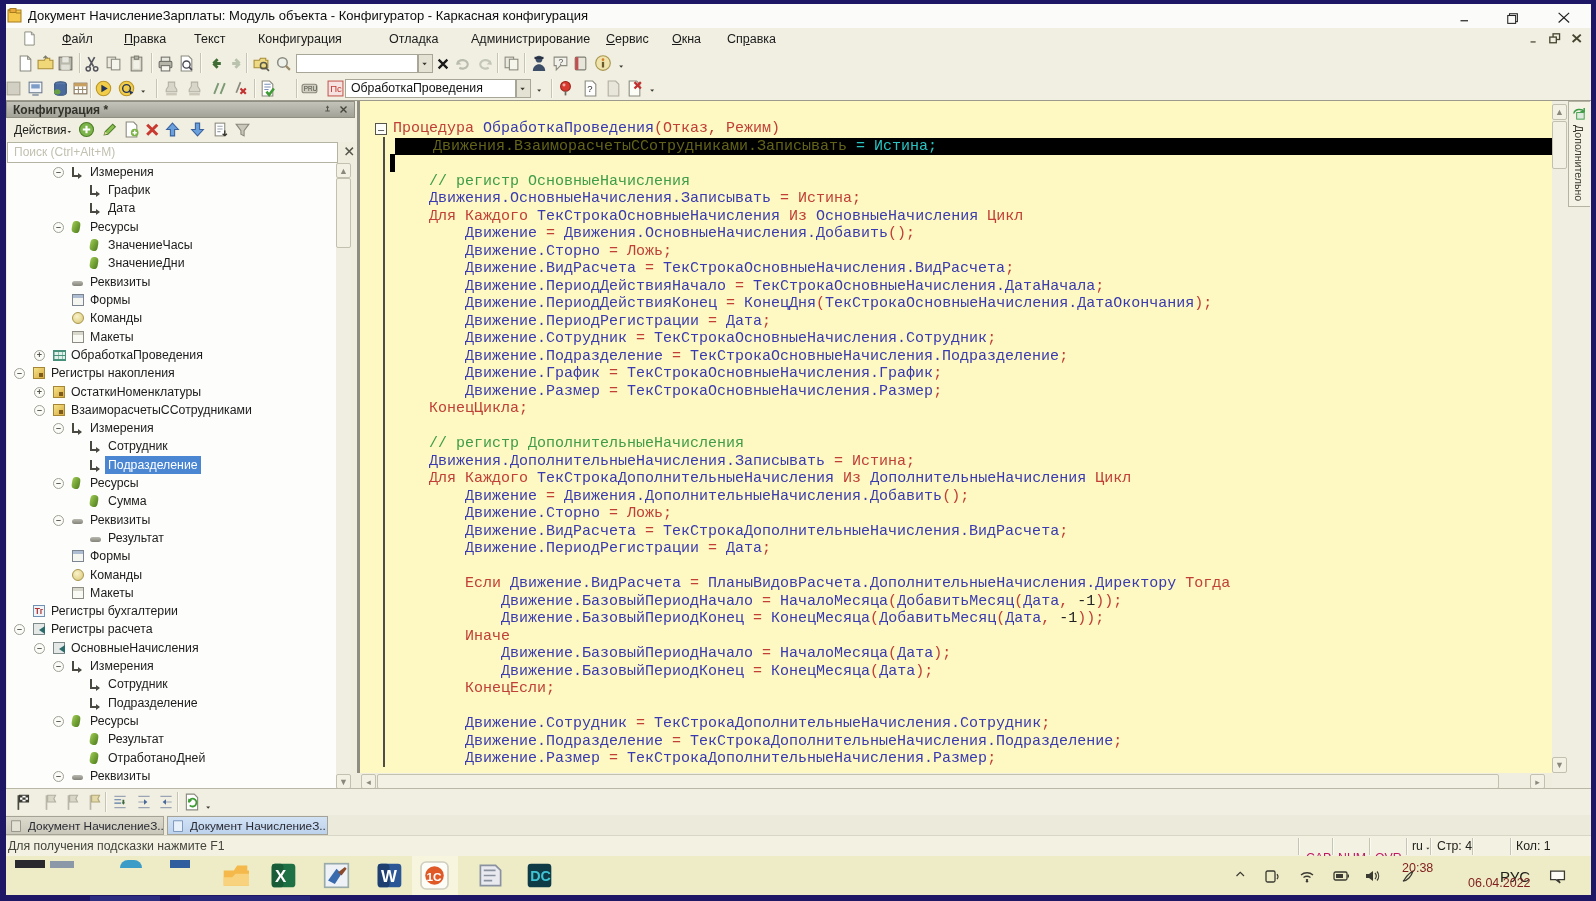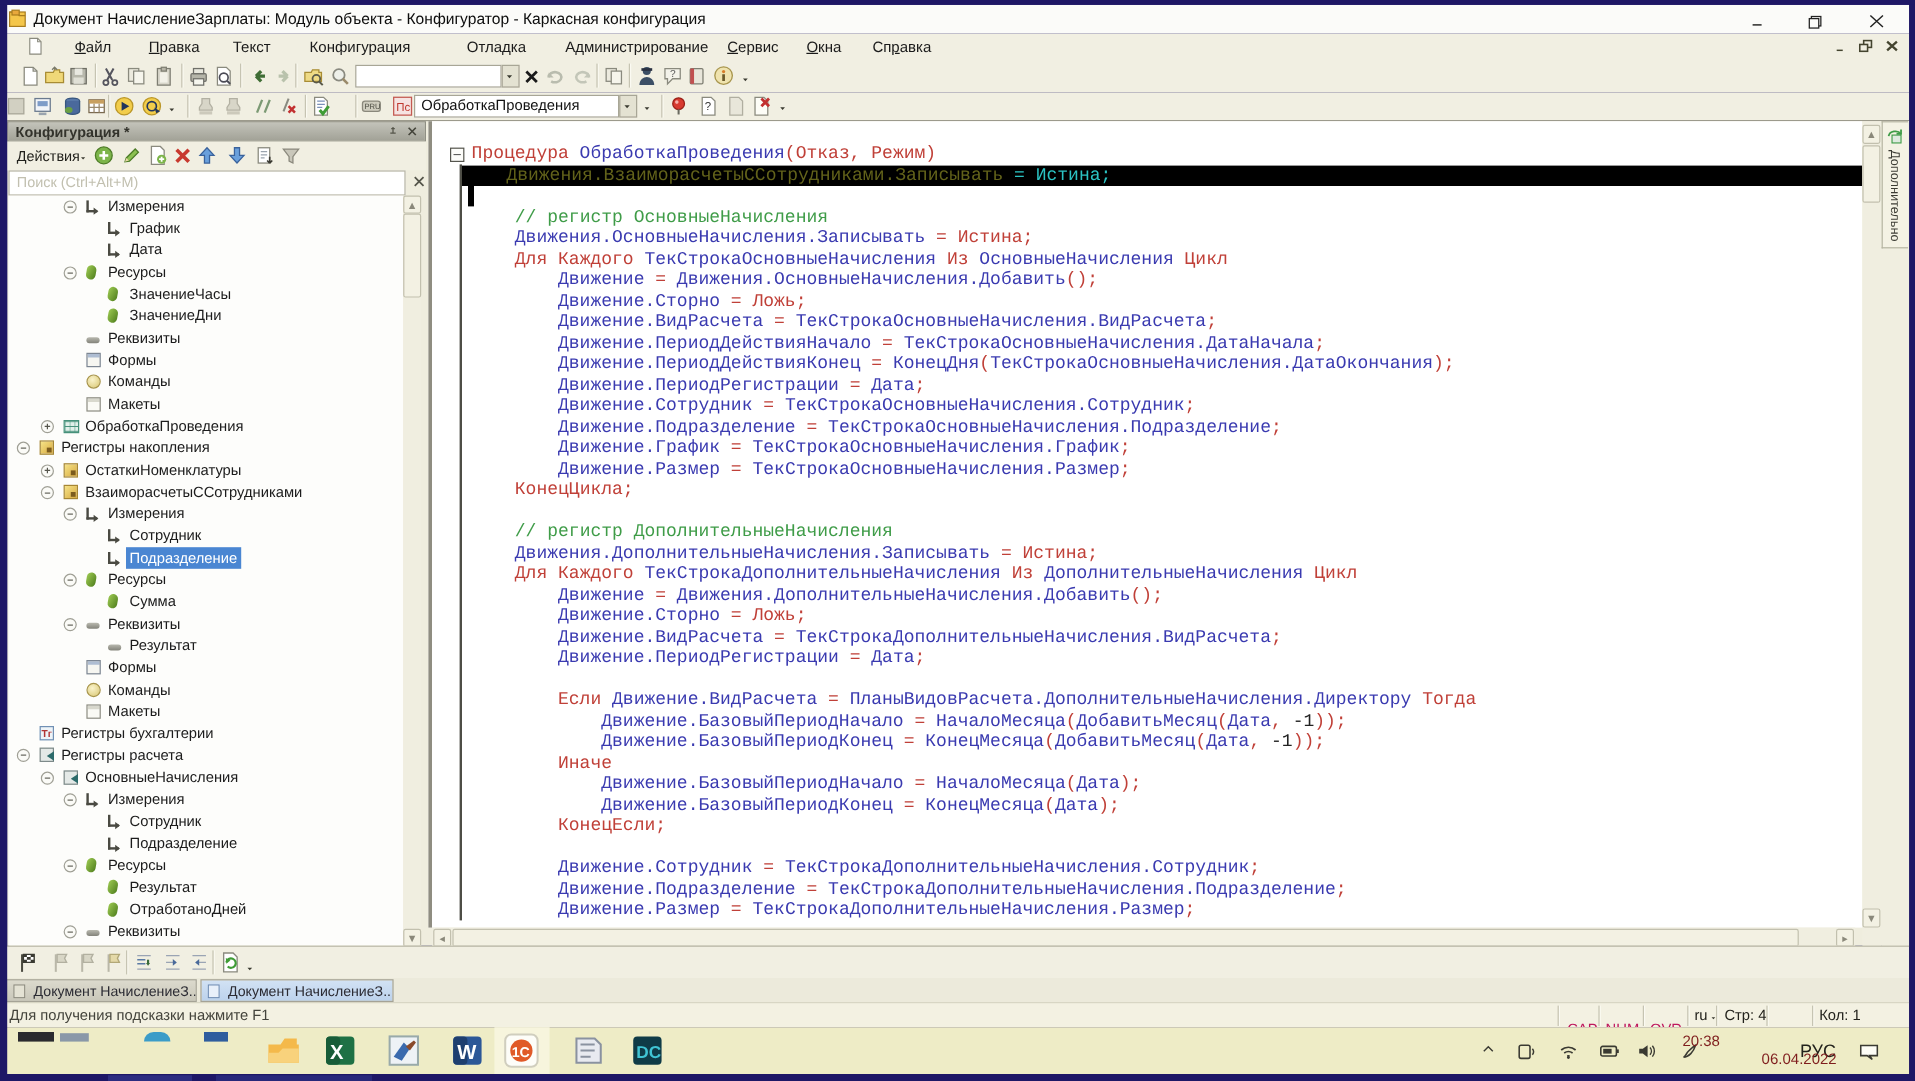--- a/index.html
+++ b/index.html
@@ -42,27 +42,27 @@
 .ti.acc{background:linear-gradient(135deg,#f6e388,#d8ab41);border:1px solid #a68633}
 .ti.acc::after{content:"";position:absolute;right:1px;bottom:1px;width:4px;height:4px;background:#7c5c1e}
 .ti.buh{background:#eef4f8;border:1px solid #7090b4;font-size:8.5px;font-weight:bold;color:#b03434;line-height:11px;text-align:center}
 .ti.buh::after{content:"Тг"}
 .ti.clc{background:#e4e9e7;border:1px solid #7e8a8a}
 .ti.clc::after{content:"";position:absolute;left:1px;top:2px;border:4px solid transparent;border-right:6px solid #2c6b6b}
 
 .sb{position:absolute;background:#f0eee0}
 .sbb{position:absolute;background:#f3f1e3;border:1px solid #c2c0ae;border-radius:2px;color:#8a887a;text-align:center;font-size:9px}
 
-#ed{left:351px;top:0;width:1195px;height:672px;background:#ffffff;border-left:3px solid #8f8d81;overflow:hidden}
+#ed{left:351px;top:0;width:1195px;height:672px;background:#fef9c3;border-left:3px solid #8f8d81;overflow:hidden}
 #code{position:absolute;left:0;right:0;top:19px;font-family:"Liberation Mono",monospace;font-size:15px;line-height:17.5px;color:#3a3ab0;white-space:pre}
 .cl{height:17.5px;padding-left:33px}
 .cl b{color:#c04038;font-weight:normal}
 .cl i{color:#3f9c48;font-style:normal}
 .cl s{color:#222;text-decoration:none}
-.cl.sel{background:#000;color:#62621a;margin-left:24px;padding-left:2px}
+.cl.sel{background:#000;color:#62621a;margin-left:35px;padding-left:2px}
 .cl.sel em{color:#2bc3c3;font-style:normal}
 #fold{left:377px;top:36px;width:2px;height:630px;background:#4e4e46}
 #fbox{left:369px;top:22px;width:12px;height:12px;background:#fdfdfa;border:1px solid #55554e;
   color:#333;font-size:11px;line-height:10px;text-align:center}
 #caret{left:384px;top:53px;width:5px;height:18px;background:#000}
 
 #sidetab{left:1562px;top:0;width:22px;height:106px;background:#f4f2e4;border:1px solid #b5b3a1;border-right:none}
 #sidetab span{position:absolute;left:4px;top:23px;writing-mode:vertical-rl;font-size:10.6px;color:#3c3c34}
 
 .dtab{position:absolute;top:1px;height:19px;font-size:11.8px;color:#2b2b33;line-height:18px;border:1px solid #a5a396;white-space:nowrap;overflow:hidden}

